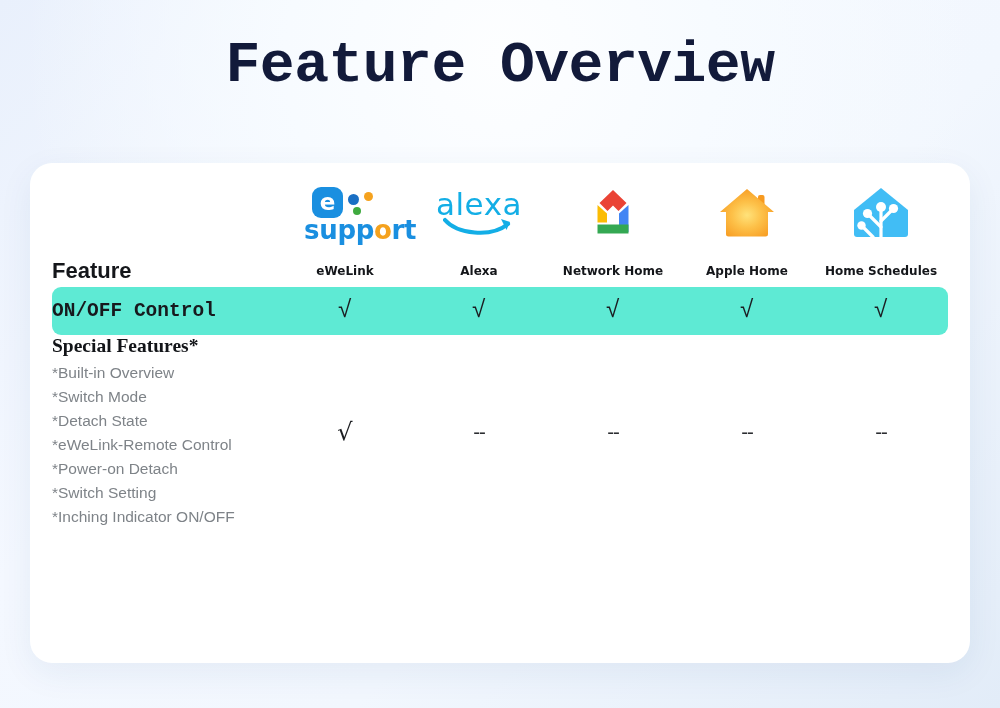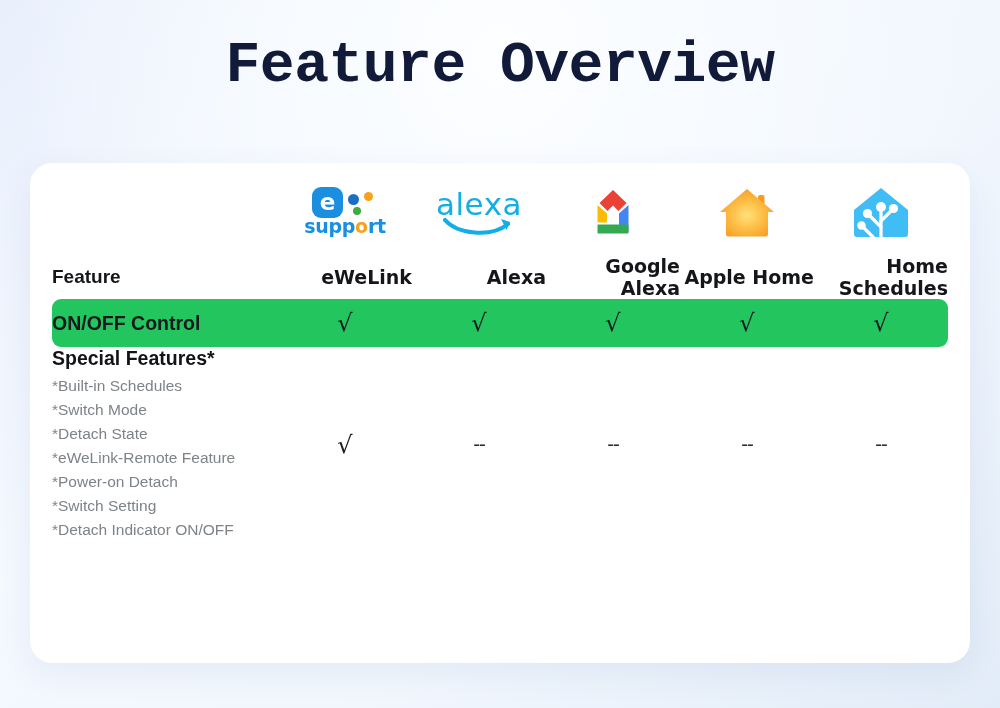--- a/index.html
+++ b/index.html
@@ -67,32 +67,32 @@
 
   
   .hdr-logo-cell {
     height: 80px;
     text-align: center;
     vertical-align: bottom;
     padding-bottom: 4px;
   }
   .hdr-label-cell {
     height: 32px;
-    text-align: right;
-    font-size: 19px;
+    text-align: center;
+    font-size: 12px;
     font-weight: bold;
     color: #14161a;
     font-family: "DejaVu Sans", sans-serif;
     padding-bottom: 8px;
   }
   .hdr-feature {
     height: 32px;
     text-align: left;
     padding-left: 18px;
-    font-size: 19px;
+    font-size: 22px;
     font-weight: 600;
     color: #14161a;
     padding-bottom: 8px;
   }
 
   
   .row-label {
     text-align: left;
     padding-left: 18px;
     font-size: 19.5px;
@@ -104,36 +104,37 @@
     font-size: 24px;
     color: #1b1d21;
     font-family: "DejaVu Sans", sans-serif;
     line-height: 1;
   }
   .cellmark.dash {
     font-size: 19px;
     letter-spacing: -1px;
     color: #2b2d31;
   }
-  tr.r-alt td { background: #22c55e; }
+  tr.r-alt td { background: #5eead4; font-family: Liberation Mono, monospace; }
   tr.r-alt td:first-child { border-radius: 9px 0 0 9px; }
   tr.r-alt td:last-child  { border-radius: 0 9px 9px 0; }
   tr.r-plain td { background: #ffffff; }
   tr.r-h48 td { height: 48px; }
 
   
   .sf-cell {
     padding: 14px 0 18px 18px;
     vertical-align: top;
   }
   .sf-title {
     font-size: 19.5px;
     font-weight: 700;
     color: #121418;
     margin-bottom: 4px;
+    font-family: Liberation Serif, serif;
   }
   .sf-item {
     font-size: 15.5px;
     line-height: 24px;
     color: #7e8388;
   }
   .sf-mark-cell { vertical-align: middle; }
 
   
   .logo {
@@ -159,21 +160,21 @@
     text-align: center;
     font-family: "DejaVu Sans", sans-serif;
   }
   .ew-dot { position: absolute; border-radius: 50%; }
   .ew-d1 { left: 44px; top: 7px;  width: 11px; height: 11px; background: #1a6fc4; }
   .ew-d2 { left: 60px; top: 5px;  width: 9px;  height: 9px;  background: #f5a21e; }
   .ew-d3 { left: 49px; top: 20px; width: 8px;  height: 8px;  background: #3faa3f; }
   .ew-word {
     position: absolute; left: 0; top: 28px; width: 82px;
     text-align: center;
-    font-size: 19px;
+    font-size: 26px;
     font-weight: 600;
     color: #1a8fe0;
     font-family: "DejaVu Sans", sans-serif;
     letter-spacing: -0.3px;
   }
   .ew-word .o { color: #f5a21e; }
 
   
   .logo-alexa { width: 92px; height: 52px; }
   .ax-word {
@@ -285,46 +286,46 @@
                 </g>
               </svg>
             </span>
           </td>
         </tr>
 
         <tr>
           <td class="hdr-feature">Feature</td>
           <td class="hdr-label-cell">eWeLink</td>
           <td class="hdr-label-cell">Alexa</td>
-          <td class="hdr-label-cell">Google Alexa</td>
+          <td class="hdr-label-cell">Network Home</td>
           <td class="hdr-label-cell">Apple Home</td>
           <td class="hdr-label-cell">Home Schedules</td>
         </tr>
 
         <tr class="r-alt r-h48">
           <td class="row-label">ON/OFF Control</td>
           <td class="cellmark">√</td>
           <td class="cellmark">√</td>
           <td class="cellmark">√</td>
           <td class="cellmark">√</td>
           <td class="cellmark">√</td>
         </tr>
 
 
 
         <tr class="r-plain">
           <td class="sf-cell">
             <div class="sf-title">Special Features*</div>
-            <div class="sf-item">*Built-in Schedules</div>
+            <div class="sf-item">*Built-in Overview</div>
             <div class="sf-item">*Switch Mode</div>
             <div class="sf-item">*Detach State</div>
-            <div class="sf-item">*eWeLink-Remote Feature</div>
+            <div class="sf-item">*eWeLink-Remote Control</div>
             <div class="sf-item">*Power-on Detach</div>
             <div class="sf-item">*Switch Setting</div>
-            <div class="sf-item">*Detach Indicator ON/OFF</div>
+            <div class="sf-item">*Inching Indicator ON/OFF</div>
           </td>
           <td class="cellmark sf-mark-cell">√</td>
           <td class="cellmark dash sf-mark-cell">--</td>
           <td class="cellmark dash sf-mark-cell">--</td>
           <td class="cellmark dash sf-mark-cell">--</td>
           <td class="cellmark dash sf-mark-cell">--</td>
         </tr>
 
       </tbody>
     </table>

